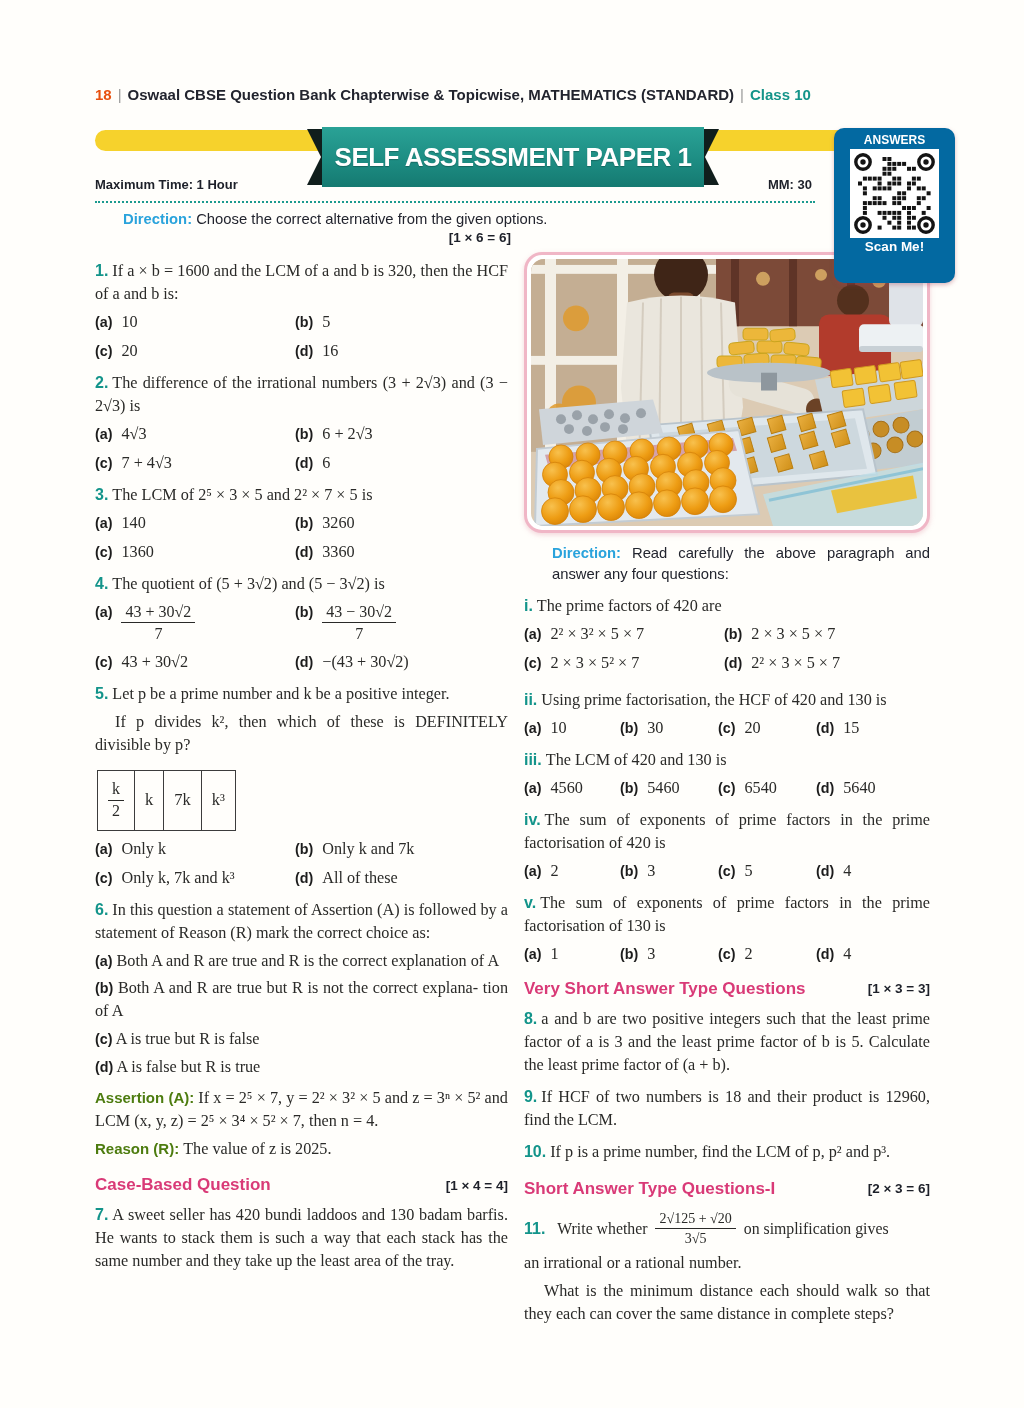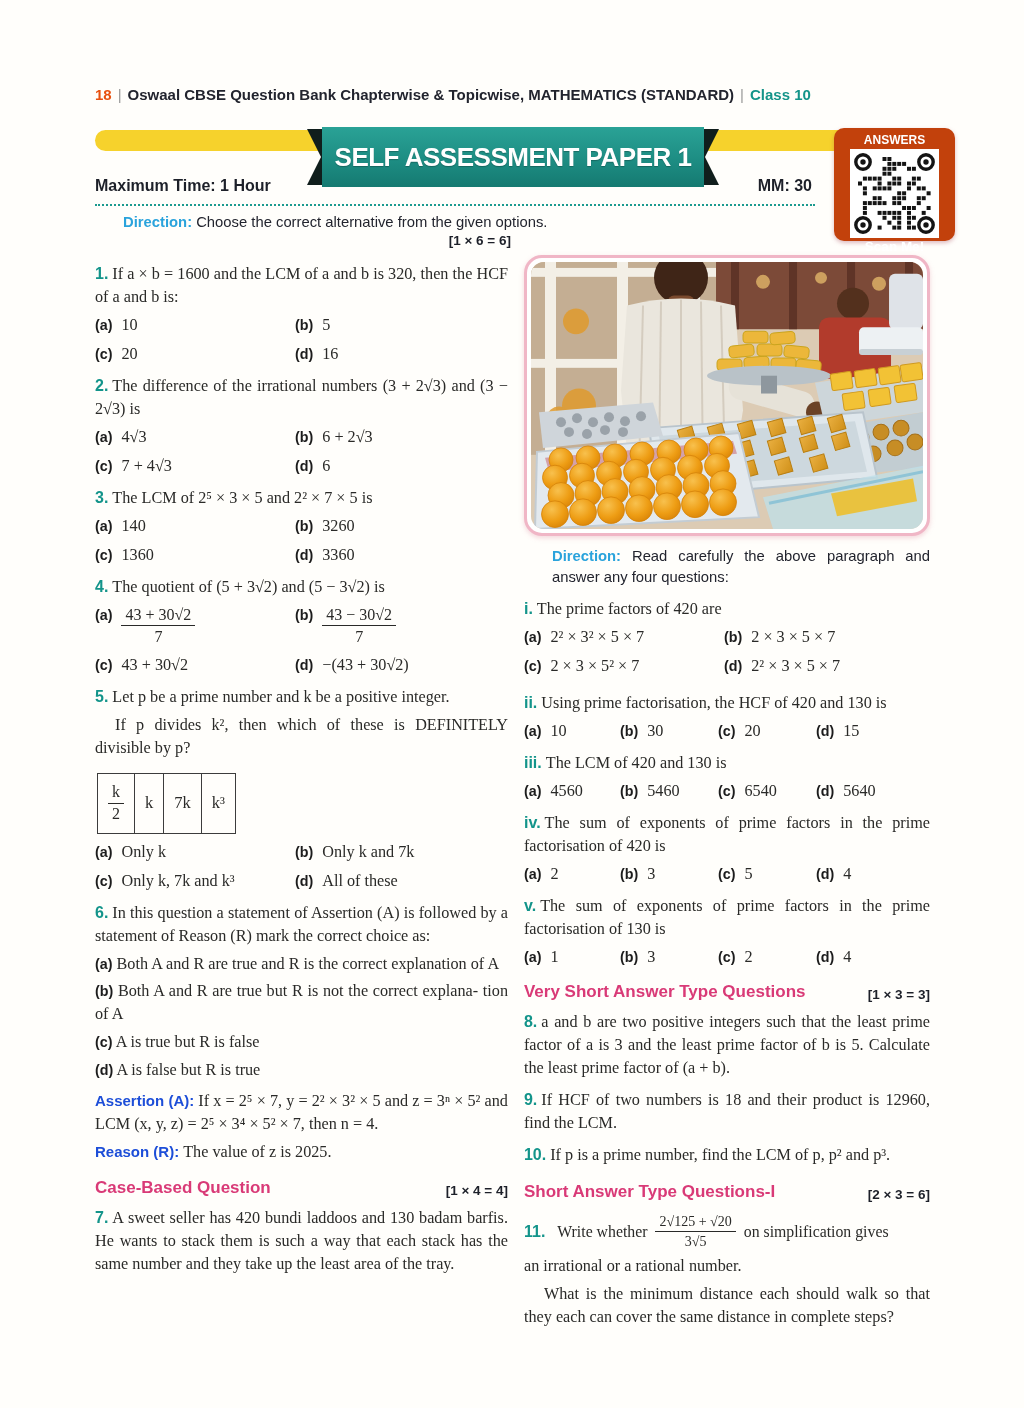--- a/index.html
+++ b/index.html
@@ -47,39 +47,39 @@
     display:flex; align-items:center; justify-content:center;
   }
   .banner-title {
     font-family:"Liberation Sans", sans-serif;
     font-weight:800; font-size:26px; letter-spacing:-0.5px; color:#ffffff;
     text-shadow:0 1px 1px rgba(0,0,0,.25); white-space:nowrap;
   }
 
   
   .qr-card {
-    position:absolute; top:128px; right:69px; width:121px; height:113px;
-    background:#c2410c; border-radius:10px; z-index:6;
+    position:absolute; top:128px; right:69px; width:121px; height:155px;
+    background:#0369a1; border-radius:10px; z-index:6;
     display:flex; flex-direction:column; align-items:center;
     padding:4px 5px; box-shadow:0 2px 4px rgba(160,60,80,.35);
   }
   .qr-label {
     font-family:"Liberation Sans", sans-serif; font-weight:700;
     color:#fff; font-size:12px; line-height:16px;
   }
   .qr-box { width:89px; height:89px; background:#fff; border-radius:4px; margin:1px 0; }
   .qr-box svg { display:block; width:100%; height:100%; }
   .qr-scan { font-size:13.5px; }
 
   
   .meta-row {
     display:flex; justify-content:space-between;
     width:calc(100% - 118px);
     font-family:"Liberation Sans", sans-serif;
-    font-weight:700; font-size:16px; color:#1d2029; margin-top:10px;
+    font-weight:700; font-size:13px; color:#1d2029; margin-top:10px;
   }
   .dotted-sep {
     width:calc(100% - 115px); height:0;
     border-bottom:2.6px dotted #1b9a8f;
     margin:9px 0 8px;
   }
   .direction-row {
     font-family:"Liberation Sans", sans-serif;
     font-size:14.8px; color:#22242e; margin-top:2px;margin-left:28px;
   }
@@ -124,24 +124,24 @@
   .frac .fden { padding-top:1.5px; }
 
   table.q5-table { border-collapse:collapse; margin:13px 0 9px 2px; }
   table.q5-table td {
     border:1.6px solid #3c3c3c; text-align:center; vertical-align:middle;
     font-size:16.5px; height:60px; padding:0 10px;
   }
   .q-longopt { font-size:16.2px; line-height:1.4; text-align:justify; margin:5px 0; }
   .assert-label {
     font-family:"Liberation Sans", sans-serif;
-    font-weight:800; font-size:15px; color:#1d4ed8; padding-right:4px;
-  }
-
-  .section-head { display:flex; justify-content:space-between; align-items:flex-end; margin:15px 0 7px; }
+    font-weight:800; font-size:15px; color:#4d7c0f; padding-right:4px;
+  }
+
+  .section-head { display:flex; justify-content:space-between; align-items:center; margin:15px 0 7px; }
   .section-title {
     font-family:"Liberation Sans", sans-serif;
     font-weight:800; font-size:17px; color:#d93a77;
   }
 
   
   .photo-card {
     width:100%; height:281px; background:#fff;
     border:3px solid #f0b6c6; border-radius:18px;
     box-shadow:0 2px 5px rgba(220,140,160,.35);

